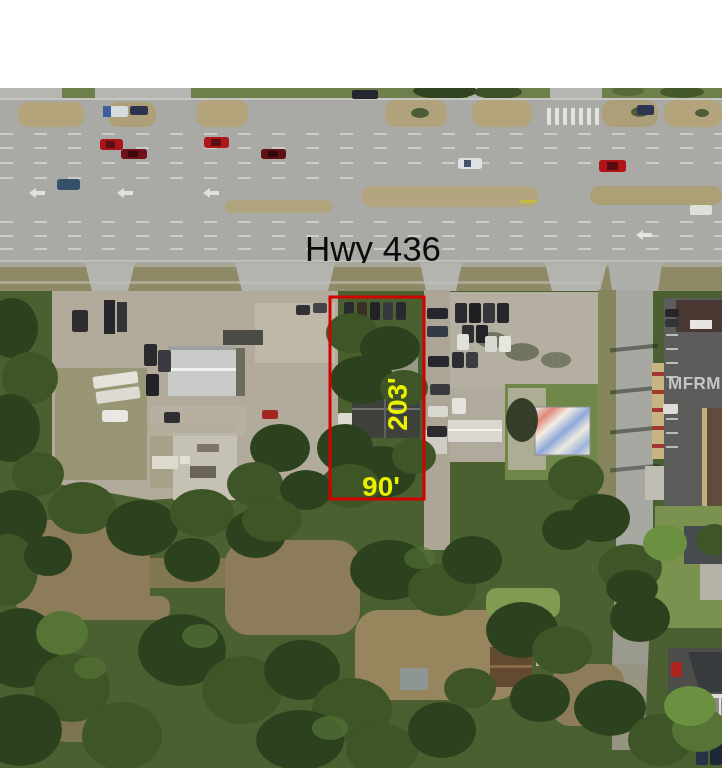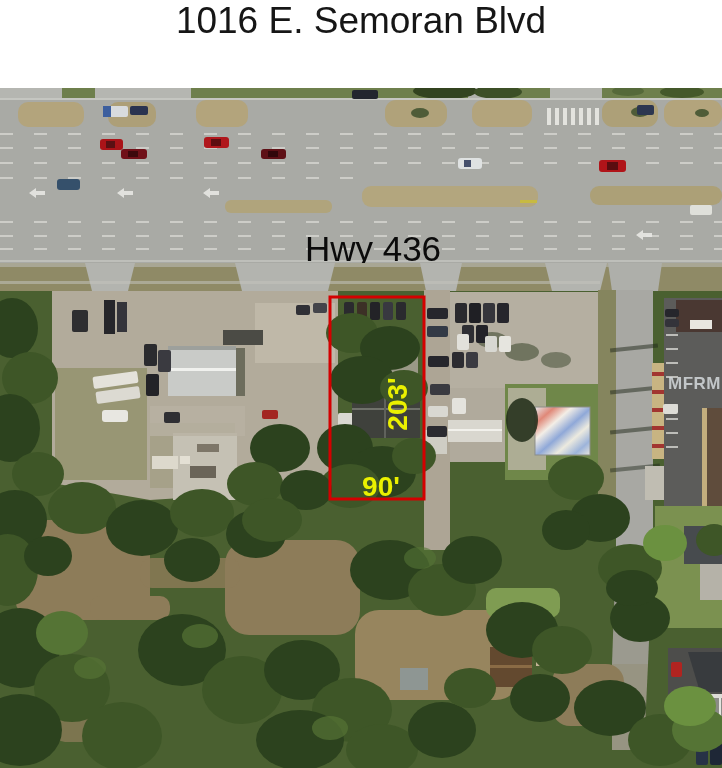--- a/index.html
+++ b/index.html
@@ -7,21 +7,20 @@
   .header{width:722px;height:88px;background:#ffffff;text-align:center;}
   .header .line{font-size:37px;line-height:42px;color:#161616;letter-spacing:0;}
   .aerial{position:relative;width:630px;height:680px;}
   svg{display:block;}
   text{font-family:"Liberation Sans",sans-serif;}
 </style>
 </head>
 <body>
 
 <div class="header">
-  <div class="line">1016 E. Semoran Blvd</div>
 </div>
 
 <div class="aerial">
 <svg width="722" height="680" viewBox="0 0 722 680">
   <defs>
     <linearGradient id="flagroof" x1="0" y1="0" x2="1" y2="1">
       <stop offset="0" stop-color="#e6e9ec"></stop>
       <stop offset="0.18" stop-color="#e08878"></stop>
       <stop offset="0.34" stop-color="#f3eee6"></stop>
       <stop offset="0.52" stop-color="#8fa8d8"></stop>

